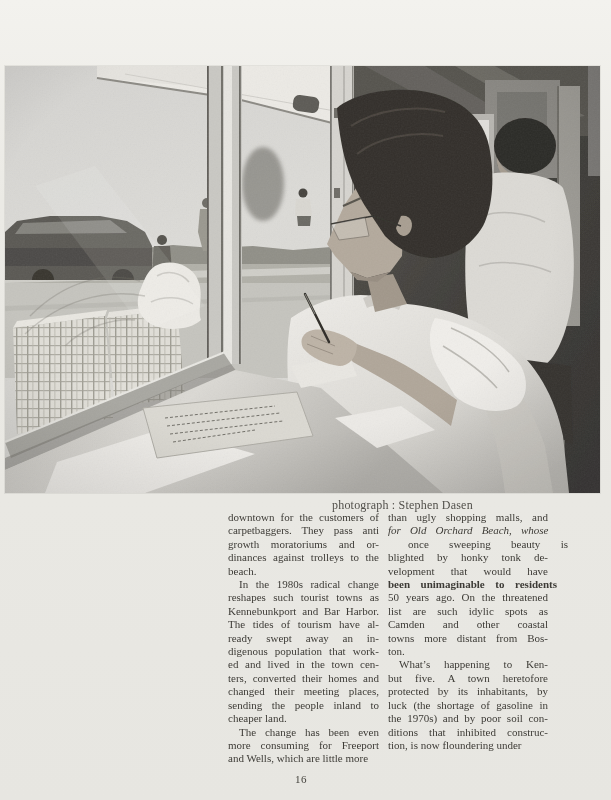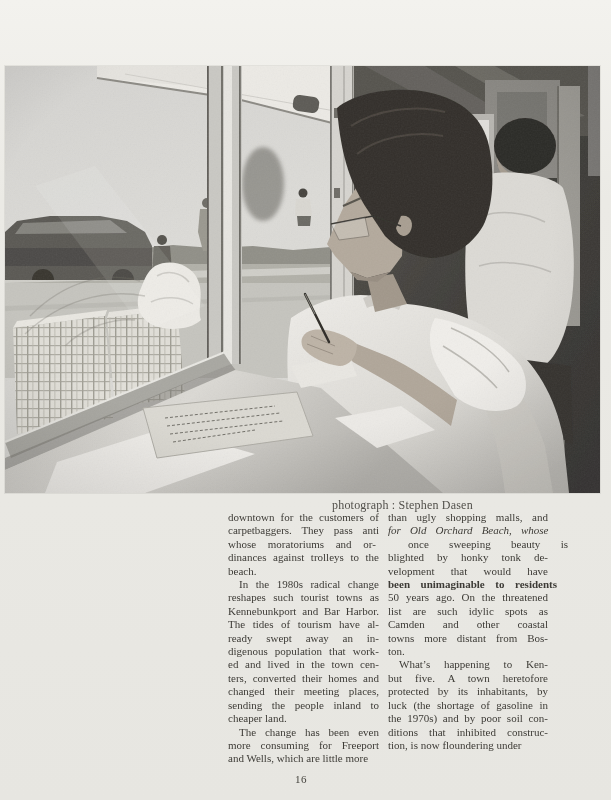--- a/index.html
+++ b/index.html
@@ -229,21 +229,21 @@
       <rect width="595" height="427" filter="url(#grain)" opacity="0.08"></rect>
     </svg>
   </figure>
 
   <div class="caption">photograph : Stephen Dasen</div>
 
   <div class="columns">
     <div class="col col-left">
         <div class="tline" style="word-spacing: 3.37891px;"><span>downtown for the customers of</span></div>
         <div class="tline" style="word-spacing: 7.02604px;"><span>carpetbaggers. They pass anti</span></div>
-        <div class="tline" style="word-spacing: 8.95833px;"><span>whose moratoriums and or-</span></div>
+        <div class="tline" style="word-spacing: 8.95833px;"><span>growth moratoriums and or-</span></div>
         <div class="tline" style="word-spacing: 3.83984px;"><span>dinances against trolleys to the</span></div>
         <div class="tline plast"><span>beach.</span></div>
         <div class="tline indent" style="word-spacing: 4.76172px;"><span>In the 1980s radical change</span></div>
         <div class="tline" style="word-spacing: 4.60156px;"><span>reshapes such tourist towns as</span></div>
         <div class="tline" style="word-spacing: 3.08333px;"><span>Kennebunkport and Bar Harbor.</span></div>
         <div class="tline" style="word-spacing: 4.84375px;"><span>The tides of tourism have al-</span></div>
         <div class="tline" style="word-spacing: 11.0234px;"><span>ready swept away an in-</span></div>
         <div class="tline" style="word-spacing: 4.40104px; text-align: right;"><span>digenous population that work-</span></div>
         <div class="tline" style="word-spacing: 3.88542px;"><span>ed and lived in the town cen-</span></div>
         <div class="tline" style="word-spacing: 3.30859px;"><span>ters, converted their homes and</span></div>

